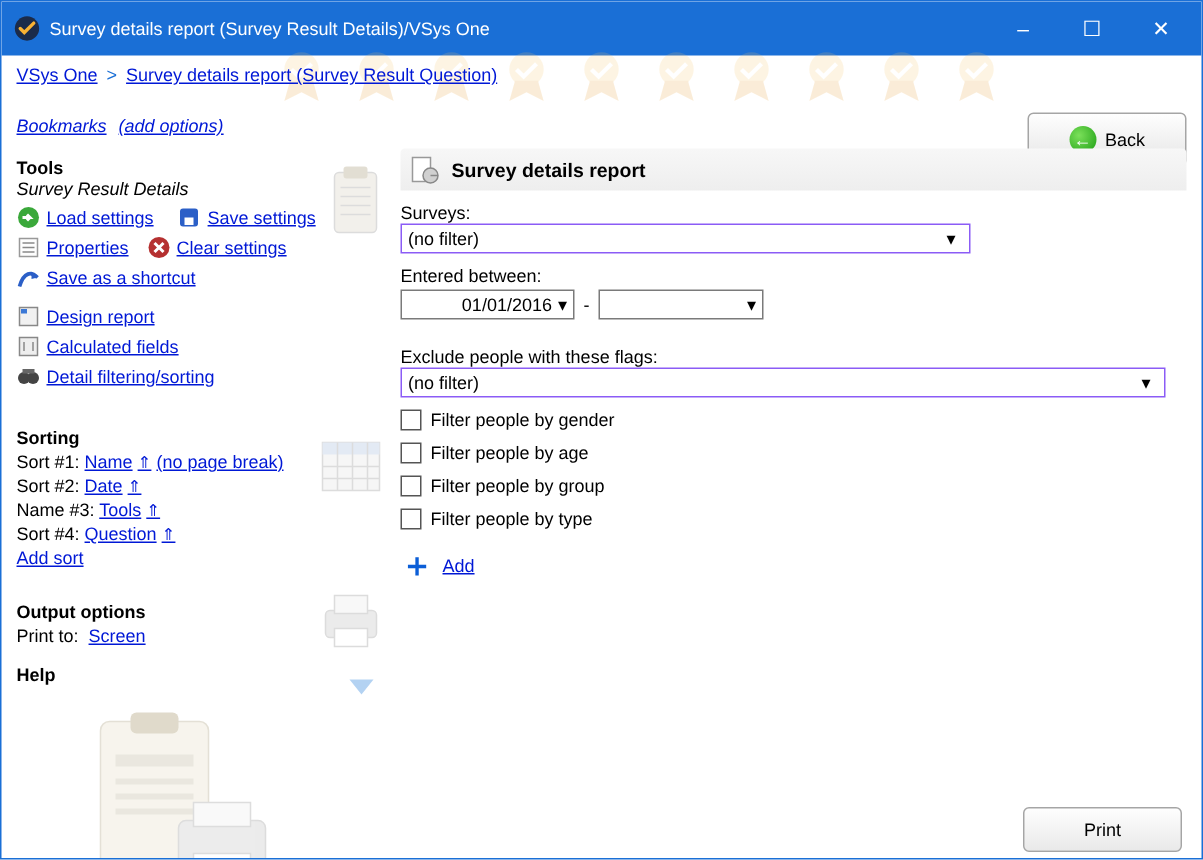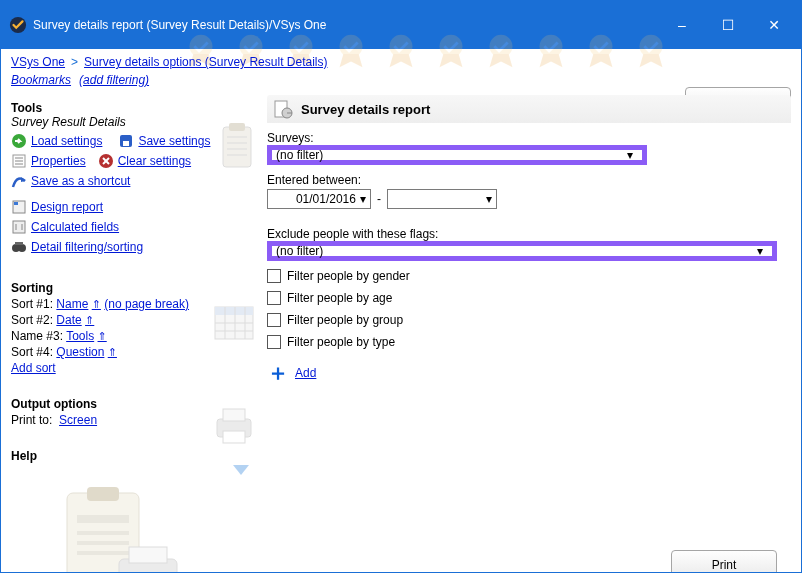--- a/index.html
+++ b/index.html
@@ -7,21 +7,21 @@
     margin: 0;
     font-family: "Segoe UI", Tahoma, sans-serif;
     font-size: 12px;
     background: #fff;
     width: 802px;
     height: 573px;
     border: 1px solid #1a6fd6;
     overflow: hidden;
   }
   .titlebar {
-    height: 48px;
+    height: 36px;
     background: #1a6fd6;
     color: #fff;
     display: flex;
     align-items: center;
     padding: 0 4px 0 8px;
     font-size: 12px;
   }
   .titlebar .app-icon {
     width: 18px; height: 18px;
     margin-right: 6px;
@@ -33,21 +33,21 @@
     width:46px; height:30px; display:flex; align-items:center; justify-content:center;
     color:#fff; font-size:14px; font-family: sans-serif;
   }
   .content-wrap {
     padding: 6px 10px 10px 10px;
     height: calc(100% - 30px);
     position:relative;
   }
   .crumb-row {
     display:flex; align-items:flex-end; gap:6px; font-size:12px;
-    margin-bottom:4px;
+    margin-bottom:20px;
   }
   a.lnk { color:#0018d6; text-decoration: underline; cursor:pointer; }
   .crumb-sep { color:#1a6fd6; }
   .bookmarks-row {
     display:flex; align-items:center; gap:8px; margin-bottom:6px;
     position:relative;
   }
   .bookmarks-row .ital { font-style:italic;text-align:center; }
   .back-btn {
     position:absolute;
@@ -83,40 +83,40 @@
     padding:4px 6px;
     border-radius:3px 3px 0 0;
     margin-bottom:6px;
   }
   .right-header .hdr-icon {
     width:20px;height:20px;
   }
   .right-header .hdr-title { font-weight:bold; font-size:13px;text-align:right; }
   .field-label { margin-top:8px; }
   .select-box {
-    border:5px solid #8b5cf6;
+    border:1px solid #8b5cf6;
     background:#fff;
     height:20px; line-height:18px;
     padding: 0 4px;
     display:flex; align-items:center; justify-content:space-between;
     font-size:12px;
   }
   .dd-tri {
     width:16px; text-align:center;
   }
   .date-row { display:flex; align-items:center; gap:6px; margin-top:2px;}
-  .date-box { width:104px; border:1px solid #7a7a7a; height:20px; display:flex; align-items:center; padding:0 4px; justify-content: space-between;}
+  .date-box { width:116px; border:1px solid #7a7a7a; height:20px; display:flex; align-items:center; padding:0 4px; justify-content: space-between;}
   .date-box.empty { width:110px; }
   .chk-row { display:flex; align-items:center; gap:6px; margin-top:8px; font-size:12px;}
   .chk { width:14px; height:14px; border:1px solid #555; background:#fff;}
   .add-row { display:flex; align-items:center; gap:6px; margin-top:16px;}
   .plus { color:#0b5ed7; font-size:22px; font-weight:bold; line-height:16px;}
   .print-btn {
     position:absolute;
-    right:24px; bottom:10px;
+    right:13px; bottom:10px;
     width:106px; height:30px;
     border:1px solid #a5a5a5;
     border-radius:4px;
     background: linear-gradient(#fefefe,#e9e9e9);
     display:flex; align-items:center; justify-content:center; gap:6px;
     font-size:12px;
   }
   .deco-svg { position:absolute; opacity:0.5; pointer-events:none; }
   .deco-clip { left:216px; top:72px; }
   .deco-cal  { left:210px; top:250px; }
@@ -198,26 +198,26 @@
       <path d="M14 24 l-4 14 l12 -6 l12 6 l-4 -14" fill="#e69c2e"></path>
       <path d="M15 16 l5 5 l9 -9" stroke="#fff" stroke-width="3" fill="none"></path>
     </svg>
 </div>
 
 <div class="content-wrap">
 
   <div class="crumb-row">
     <a class="lnk">VSys One</a>
     <span class="crumb-sep">&gt;</span>
-    <a class="lnk">Survey details options (Survey Result Details)</a>
+    <a class="lnk">Survey details report (Survey Result Question)</a>
   </div>
 
   <div class="bookmarks-row">
     <a class="lnk ital">Bookmarks</a>
-    <a class="lnk ital">(add filtering)</a>
+    <a class="lnk ital">(add options)</a>
   </div>
 
   <div class="back-btn">
     <span class="back-icon">←</span>
     <span>Back</span>
   </div>
 
   <div class="main-split">
 
     <div class="left-col">
@@ -313,21 +313,21 @@
           <div class="sort-row"><span>Sort #4: </span><a class="lnk">Question</a> <a class="lnk arrow-up">⇑</a></div>
         </div>
       <div class="sort-row"><a class="lnk">Add sort</a></div>
 
       <div class="sec-head" style="margin-top:22px">Output options</div>
       <div class="sort-row">
         <span>Print to:</span>
         &nbsp;<a class="lnk">Screen</a>
       </div>
 
-      <div class="sec-head" style="margin-top:22px">Help</div>
+      <div class="sec-head" style="margin-top:12px">Help</div>
     </div>
 
     <div class="right-col">
       <div class="right-header">
         <span class="hdr-icon">
           <svg width="20" height="20">
               <rect x="2" y="2" width="12" height="16" fill="#fff" stroke="#999"></rect>
               <circle cx="14" cy="14" r="5" fill="#d0d0d0" stroke="#888"></circle>
               <path d="M14 14 h5" stroke="#888"></path>
             </svg>

